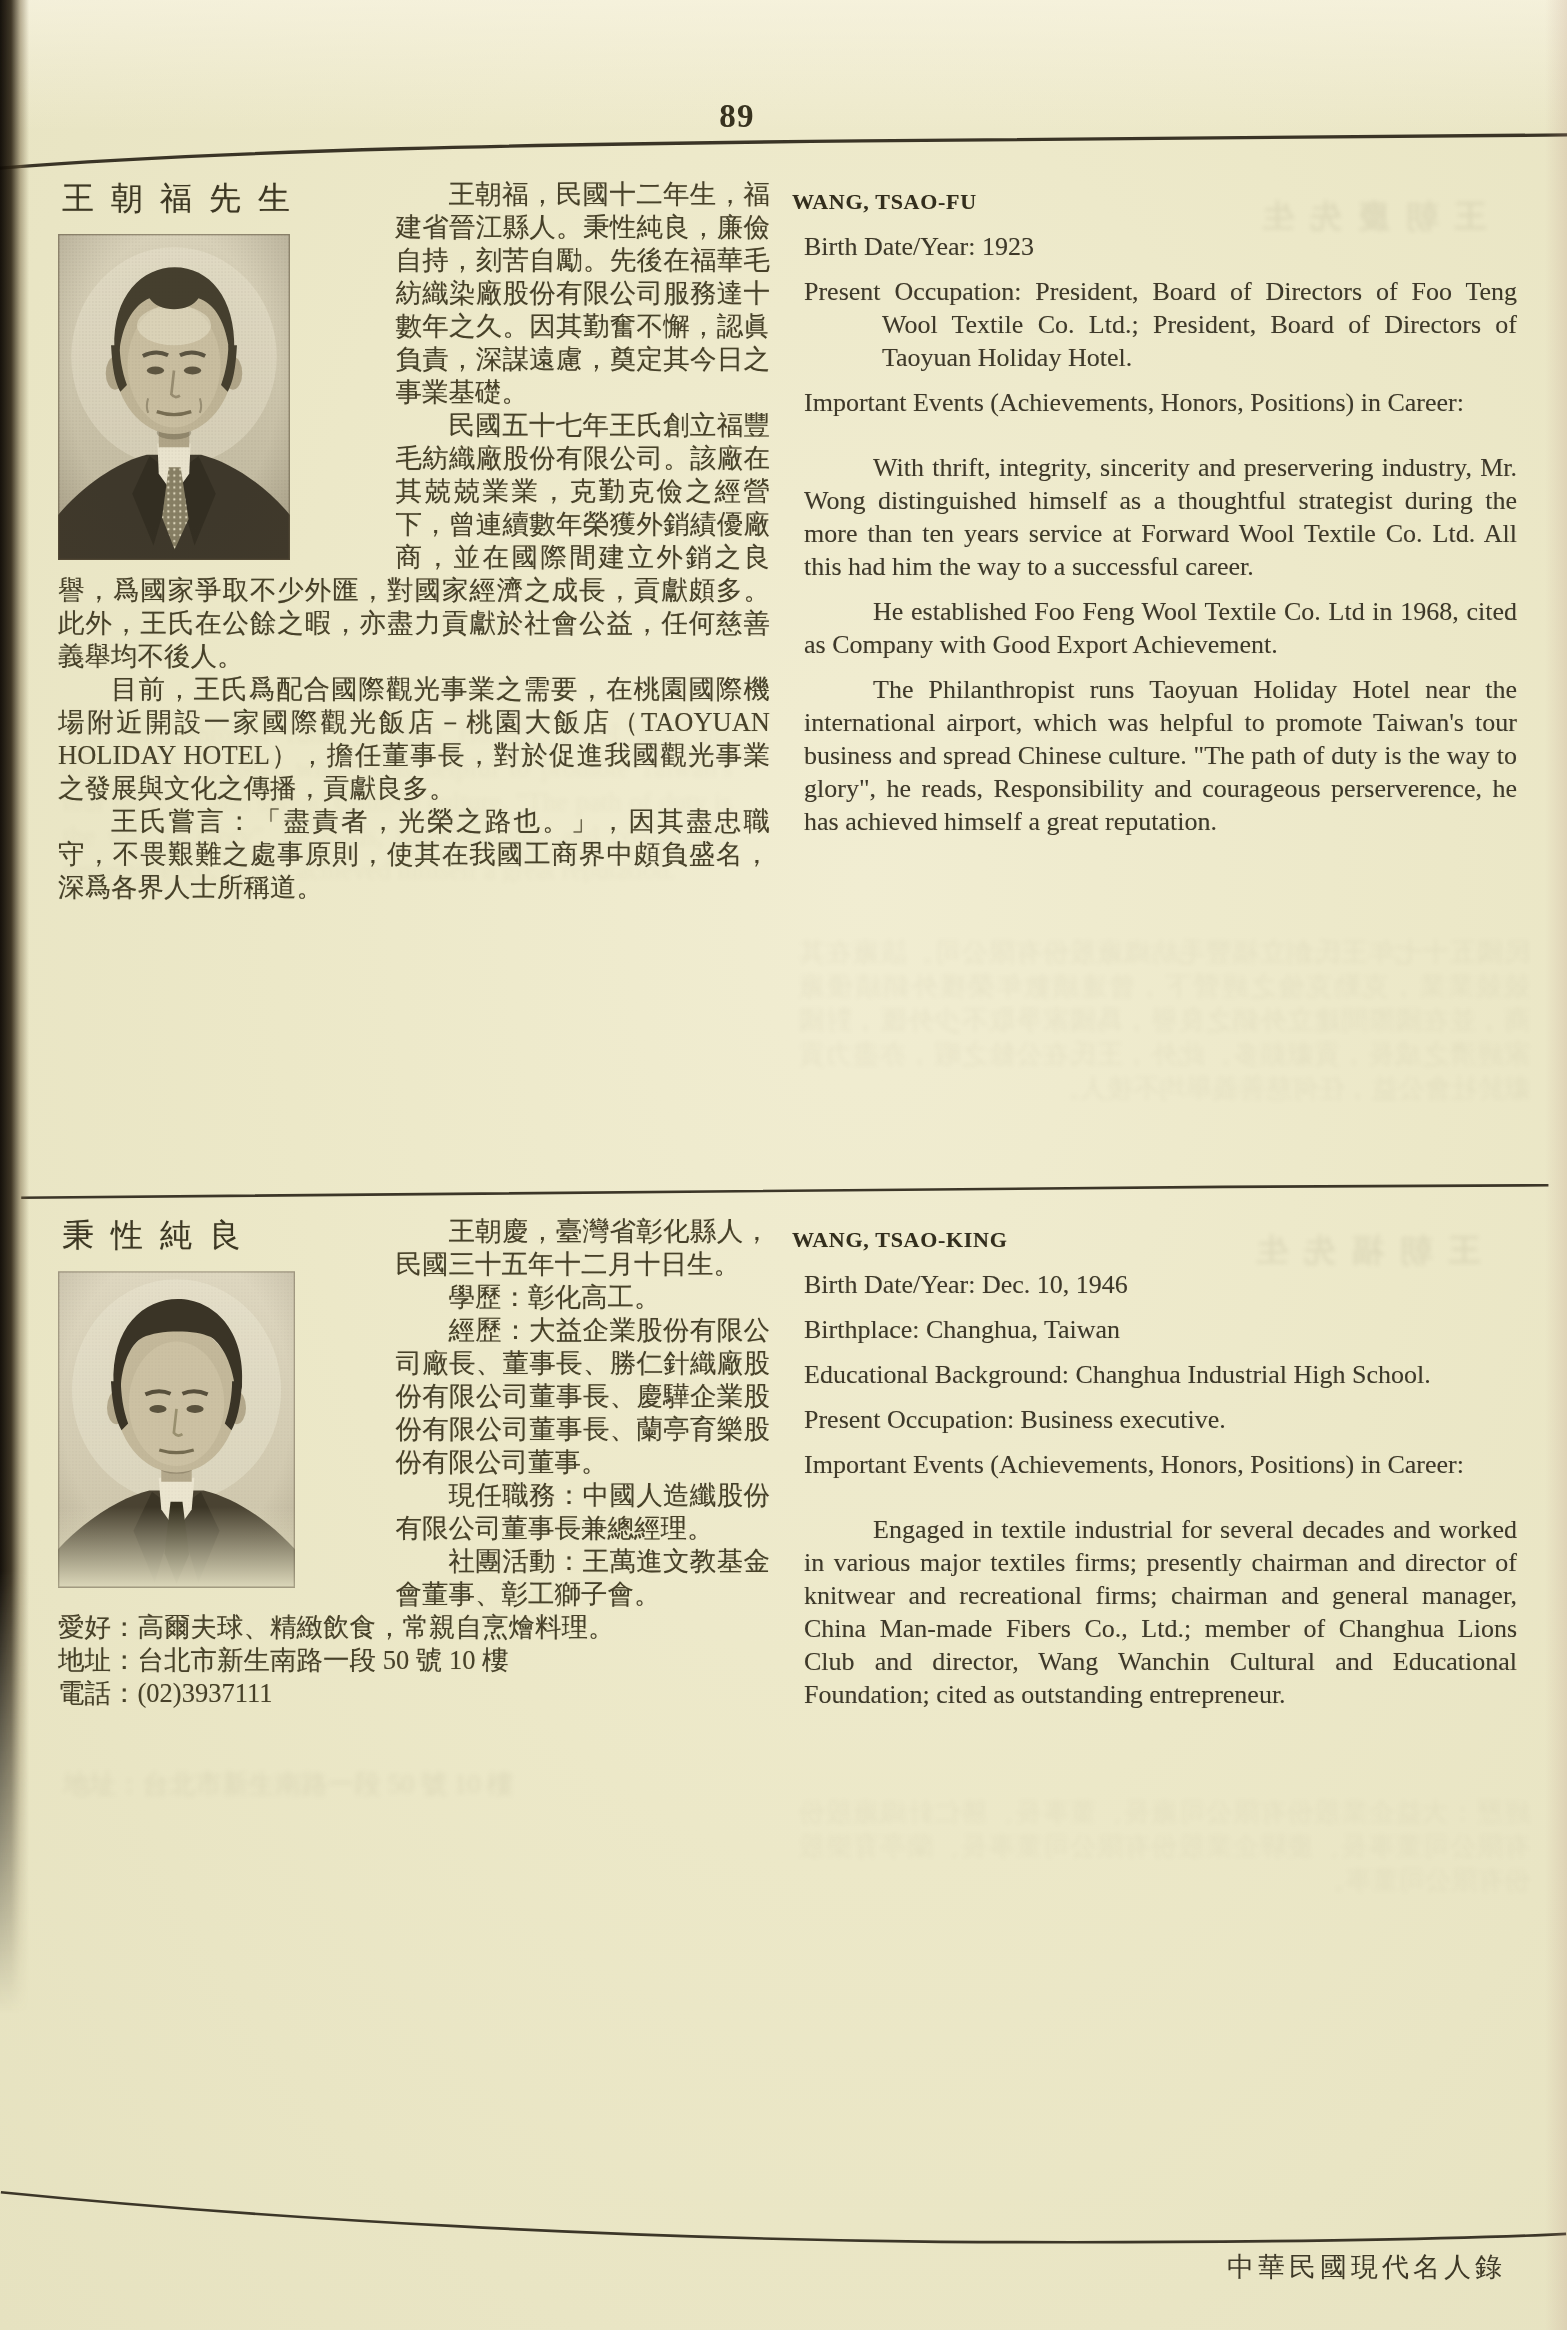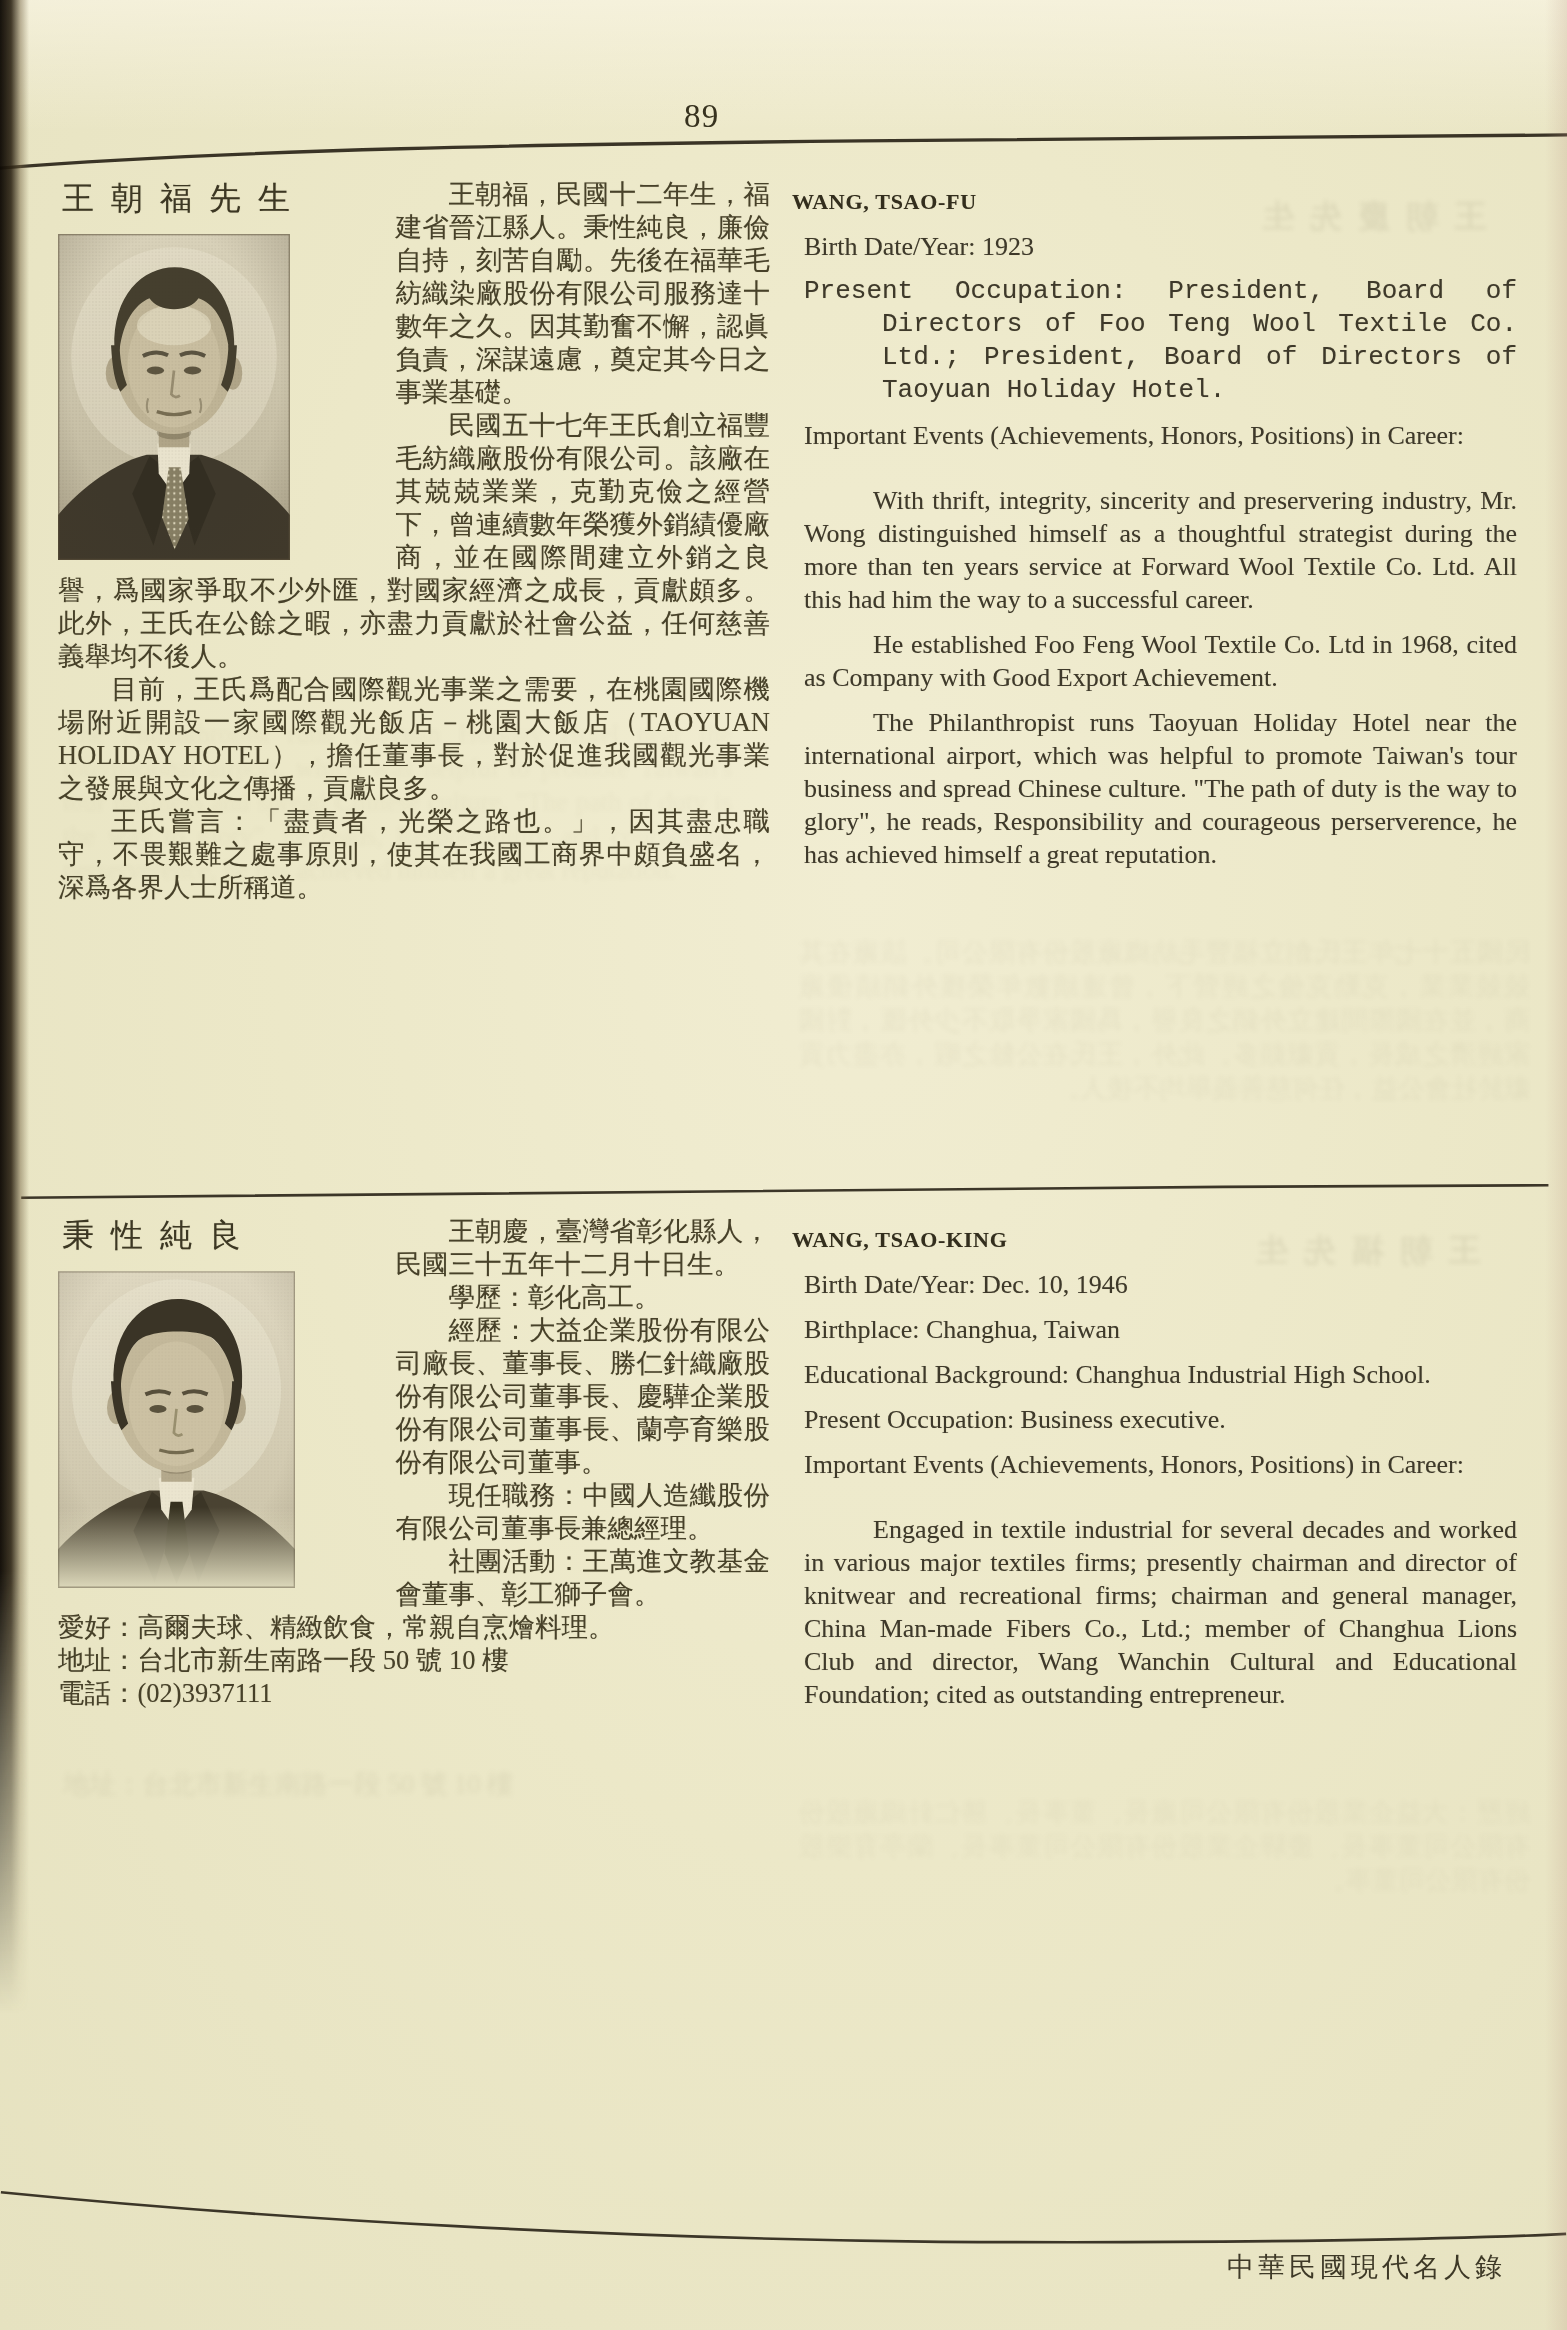--- a/index.html
+++ b/index.html
@@ -22,22 +22,22 @@
     background:linear-gradient(to right, rgba(14,10,5,.97) 0%, rgba(44,35,20,.9) 38%, rgba(110,94,62,.45) 70%, rgba(110,94,62,0) 100%);
     -webkit-mask-image:linear-gradient(to bottom, #000 78%, transparent 100%);
     mask-image:linear-gradient(to bottom, #000 78%, transparent 100%);
   }
   .right-tint{
     position:absolute;right:0;top:0;width:22.5px;height:2330px;
     background:linear-gradient(to left, rgba(185,146,130,.22), rgba(185,146,130,0));
   }
   .rule{position:absolute;left:0;width:1567px;pointer-events:none;}
   .page-number{
-    position:absolute;left:684px;top:98px;width:106px;
-    font-size:33px;font-weight:normal;color:#37321f;letter-spacing:1.3px;
+    position:absolute;left:684px;top:98px;width:106px;text-align:center;
+    font-size:33px;font-weight:bold;color:#37321f;letter-spacing:1.3px;
   }
   
   .zh-col{position:absolute;width:712px;color:#474129;
     font-size:26.5px;line-height:33px;text-align:justify;
     text-shadow:0 0 0.7px rgba(70,62,40,.35);}
   .zh-col p{margin:0;}
   .zh-col p.ind{text-indent:2em;}
   .entry1-zh{left:58px;top:178px;}
   .entry2-zh{left:58px;top:1215px;}
   .profile-float{float:left;width:319px;margin-right:18.5px;}
@@ -47,21 +47,21 @@
   }
   figure.photo{margin:0;padding:0;line-height:0;}
   figure.photo svg{display:block;}
   
   .en-col{position:absolute;width:737px;color:#3e392a;
     font-size:26px;line-height:33px;text-shadow:0 0 0.7px rgba(60,52,35,.3);}
   .entry1-en{left:792px;top:185px;}
   .entry2-en{left:792px;top:1223px;}
   .en-name{font-size:22px;font-weight:bold;letter-spacing:0.7px;color:#332e1d;margin:0 0 6.6px 0;}
   .en-col p{margin:12px;text-align:justify;}
-  .en-col p.hang{padding-left:78px;text-indent:-78px;font-family:Liberation Mono, monospace;}
+  .en-col p.hang{padding-left:78px;text-indent:-78px;}
   .en-col p.para{text-indent:69px;}
   .en-col .gap{height:8px;}
   
   .footer-title{
     position:absolute;left:1227px;top:2249px;
     font-size:27px;letter-spacing:4px;color:#3e3927;white-space:nowrap;
   }
   
   .ghost{
     position:absolute;overflow:hidden;pointer-events:none;color:#7c7557;

